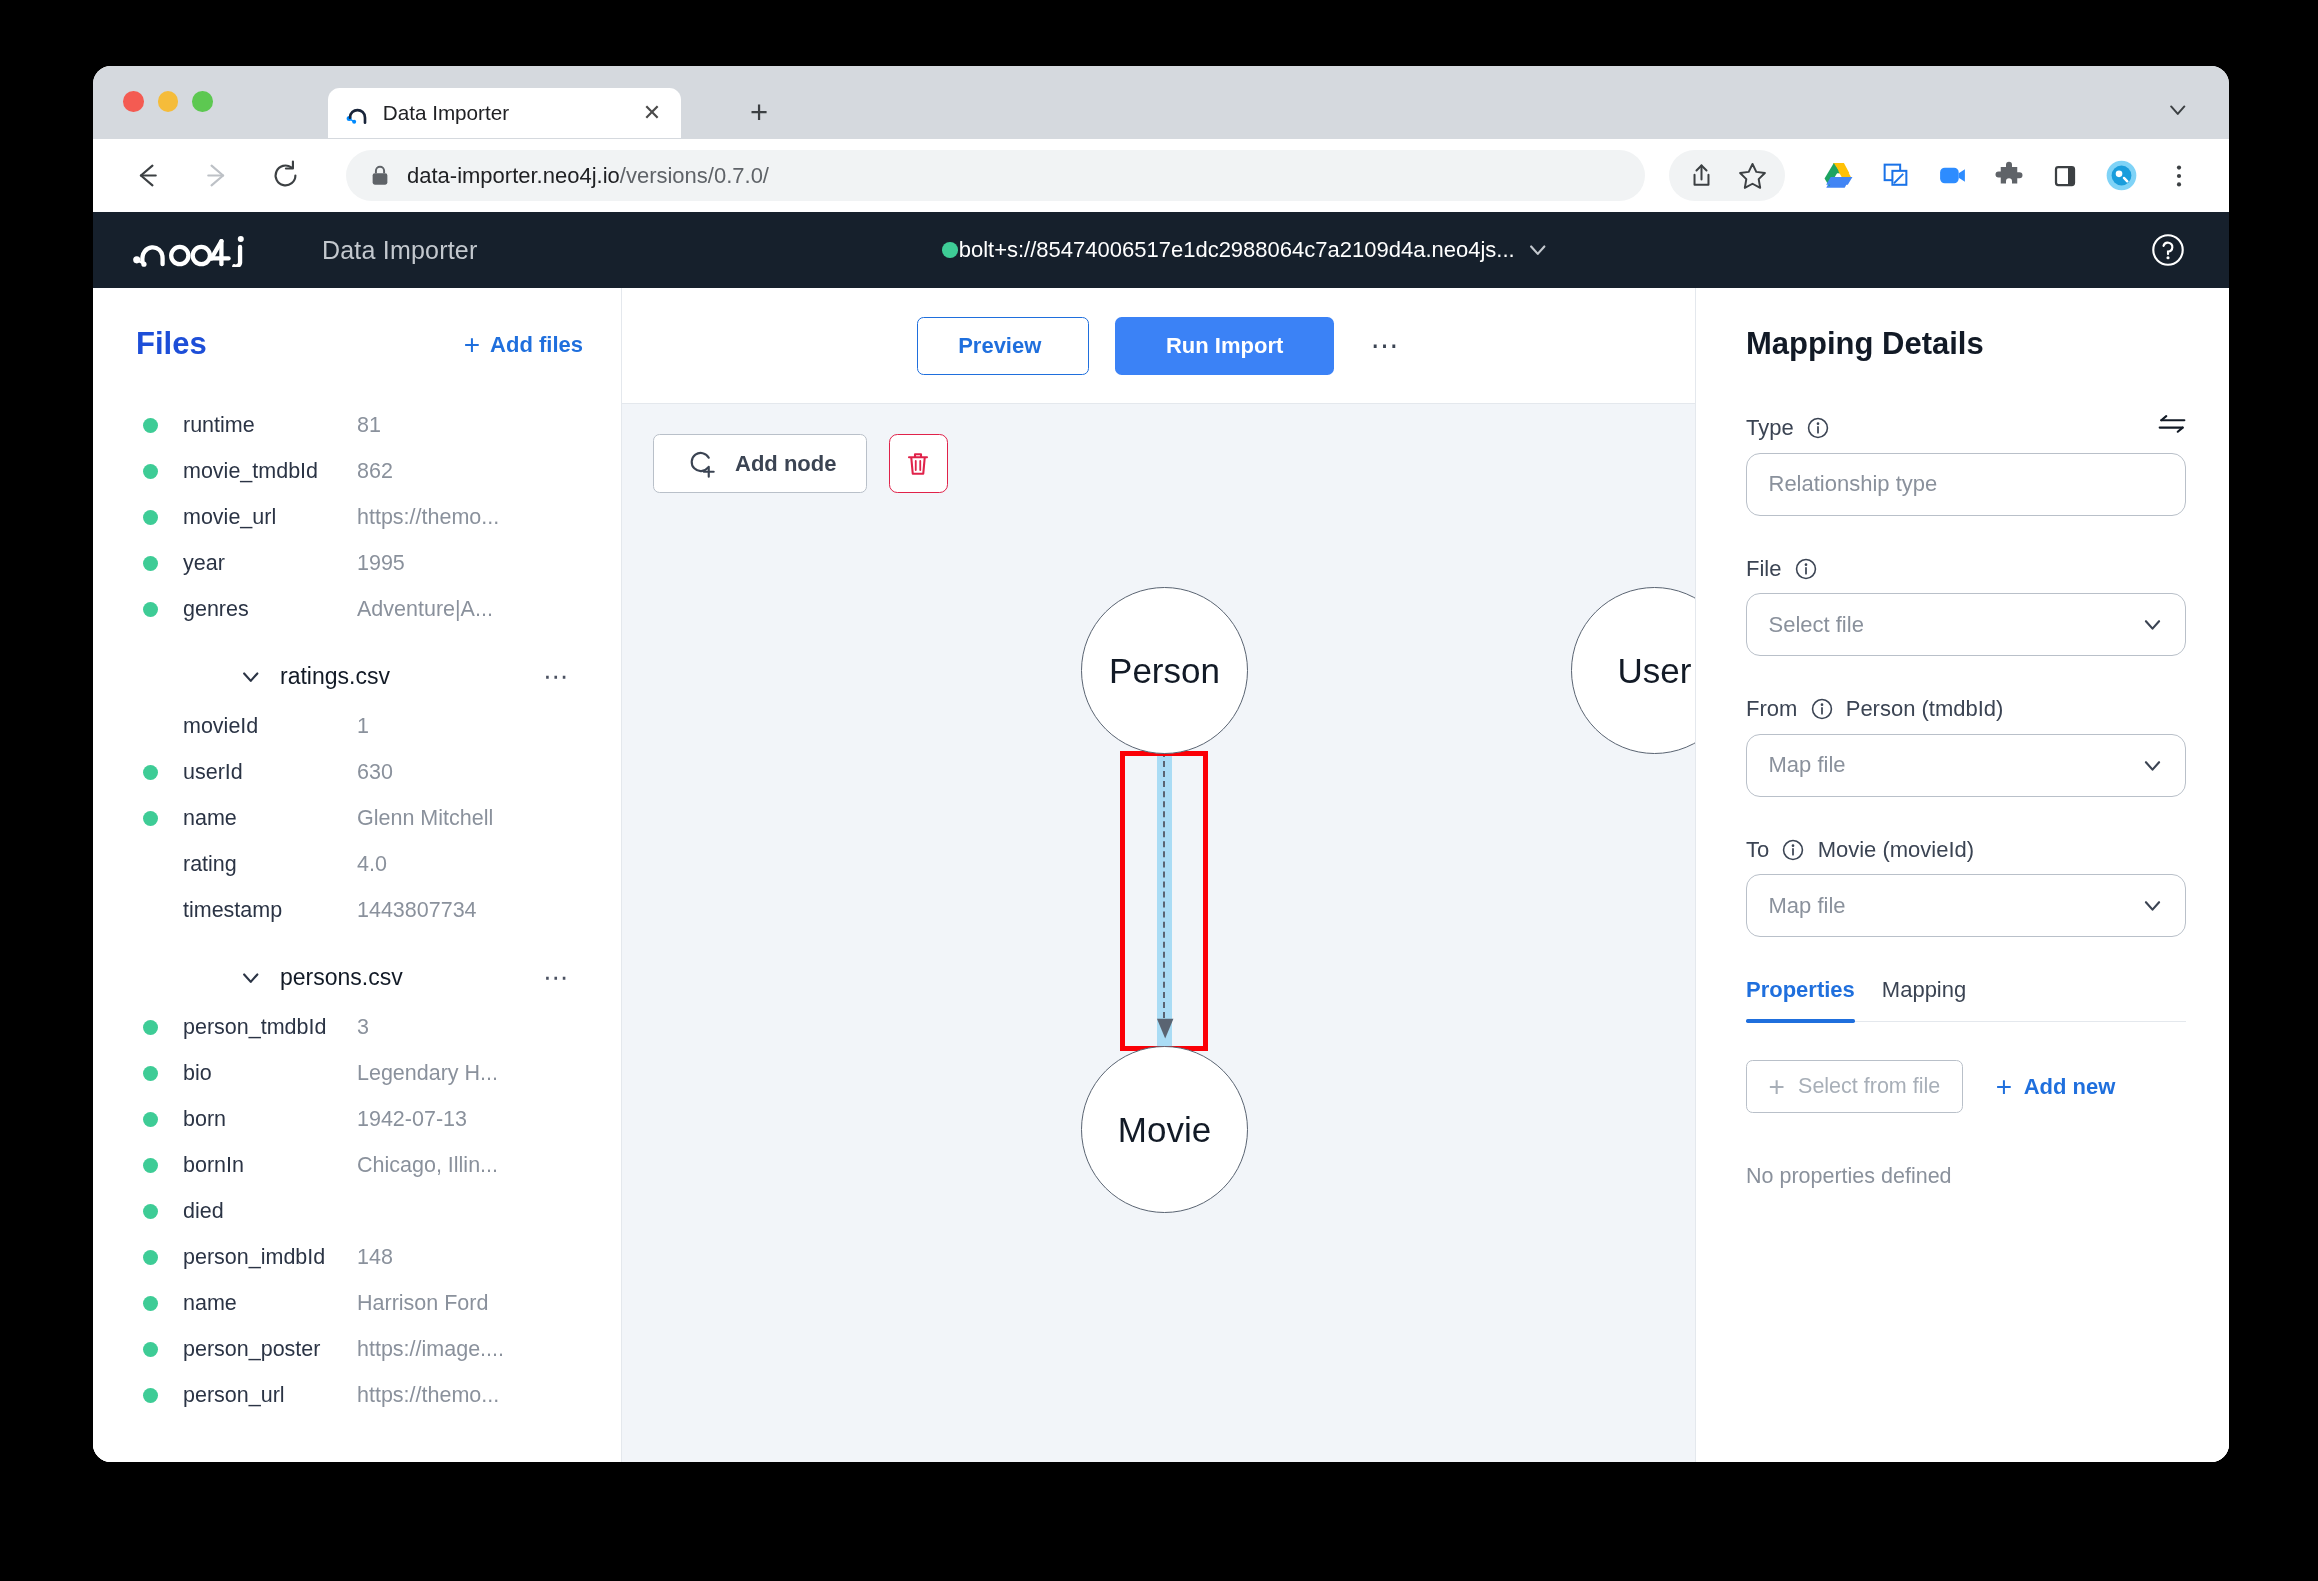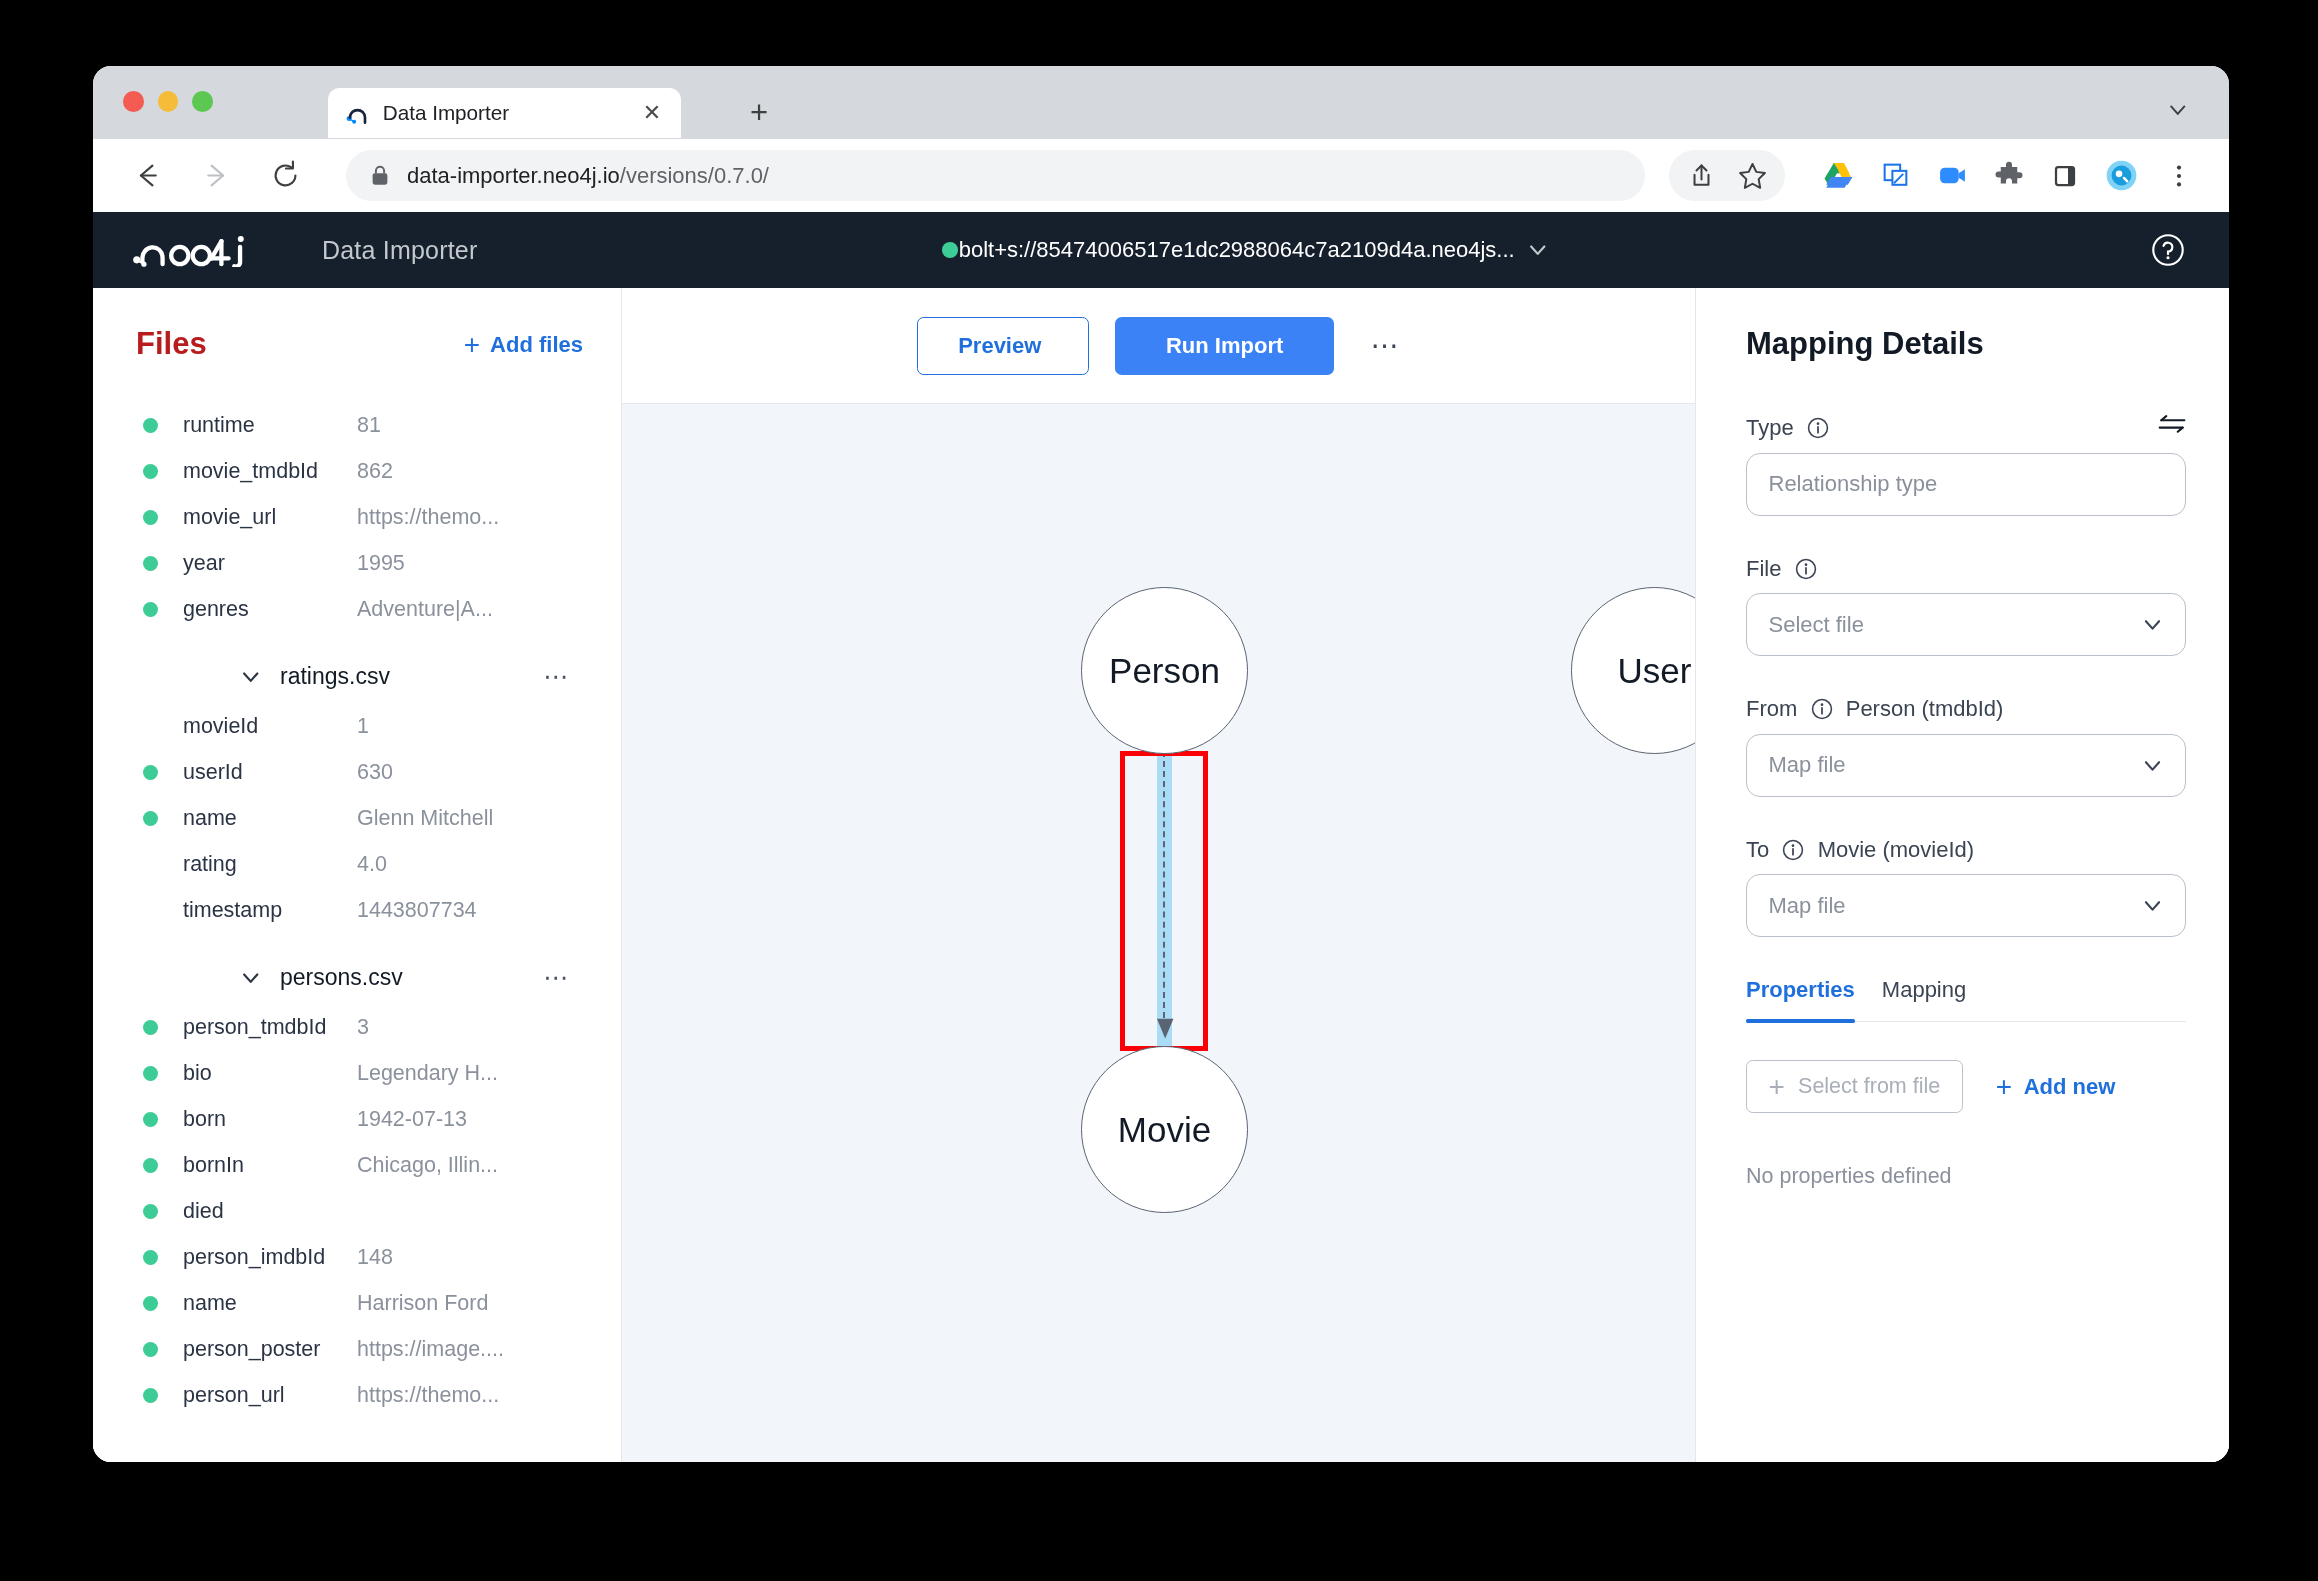--- a/index.html
+++ b/index.html
@@ -128,21 +128,21 @@
     border-right: 0.8px solid #e4e8ed;
     padding: 38px 0 0 0;
     overflow: hidden;
     position: relative;
   }
   .sb-head {
     display: flex; align-items: baseline;
     padding: 0 38px 0 43px;
     margin-bottom: 40px;
   }
-  .sb-title { font-size: 31px; font-weight: 700; color: #b91c1c; }
+  .sb-title { font-size: 31px; font-weight: 700; color: #1d4ed8; }
   .addfiles {
     margin-left: auto; display: flex; align-items: center; gap: 10px;
     color: #1f6fdd; font-size: 22px; font-weight: 600; cursor: pointer;
   }
   .plus-g { font-size: 28px; font-weight: 400; line-height: 1; }
 
   .field-row {
     display: flex; align-items: center;
     height: 46px; padding-left: 50px;
   }
@@ -589,20 +589,41 @@
     </div>
 
     <div class="canvas-wrap">
       <div class="canvas-toolbar">
         <div class="btn btn-outline">Preview</div>
         <div class="btn btn-primary">Run Import</div>
         <span class="more-dots">⋯</span>
       </div>
 
       <div class="canvas">
+        <div class="canvas-tools">
+          <div class="addnode-btn">
+            <span>
+              <svg viewBox="0 0 40 40" width="33" height="33">
+                <path d="M29 25 a11 11 0 1 1 1 -12" stroke="#3b4453" stroke-width="2.6" fill="none" stroke-linecap="round"></path>
+                <path d="M30 24 L30 36 M24 30 L36 30" stroke="#3b4453" stroke-width="2.6" stroke-linecap="round"></path>
+              </svg>
+            </span>
+            <span>Add node</span>
+          </div>
+          <div class="trash-btn">
+            <span>
+              <svg viewBox="0 0 40 40" width="30" height="30">
+                <path d="M8 11 L32 11" stroke="#e0224a" stroke-width="2.8" stroke-linecap="round"></path>
+                <path d="M16 11 L16 7 L24 7 L24 11" stroke="#e0224a" stroke-width="2.8" fill="none" stroke-linejoin="round"></path>
+                <path d="M11 11 L13 33 L27 33 L29 11" stroke="#e0224a" stroke-width="2.8" fill="none" stroke-linejoin="round"></path>
+                <path d="M17 16 L17 28 M23 16 L23 28" stroke="#e0224a" stroke-width="2.4" stroke-linecap="round"></path>
+              </svg>
+            </span>
+          </div>
+        </div>
 
         <div class="rel-highlight"></div>
         <div class="rel-line"></div>
         <div class="rel-arrow">
           <svg viewBox="0 0 32 34" width="26.4" height="28">
             <path d="M6 2 L16 26 L26 2 Z" fill="#5a6472"></path>
           </svg>
         </div>
         <div class="rel-box"></div>
 

